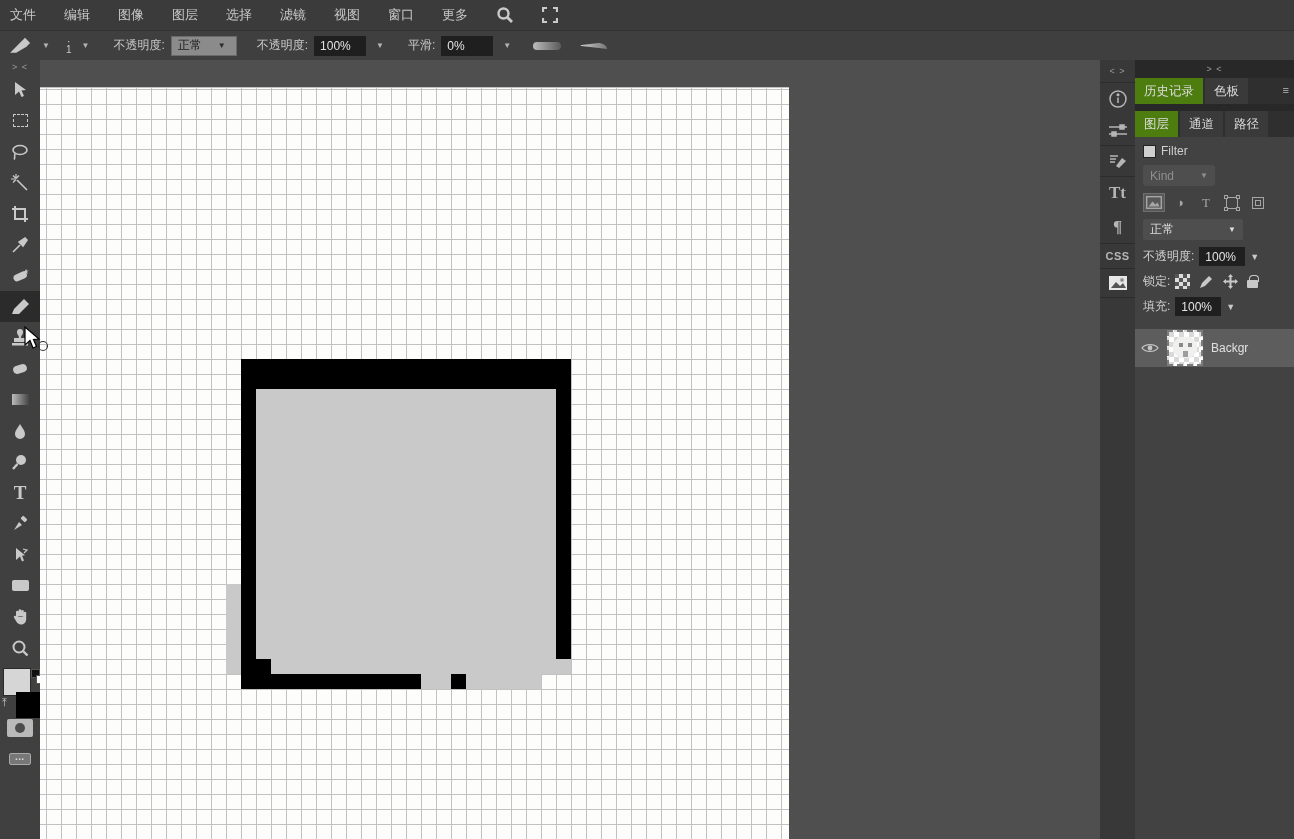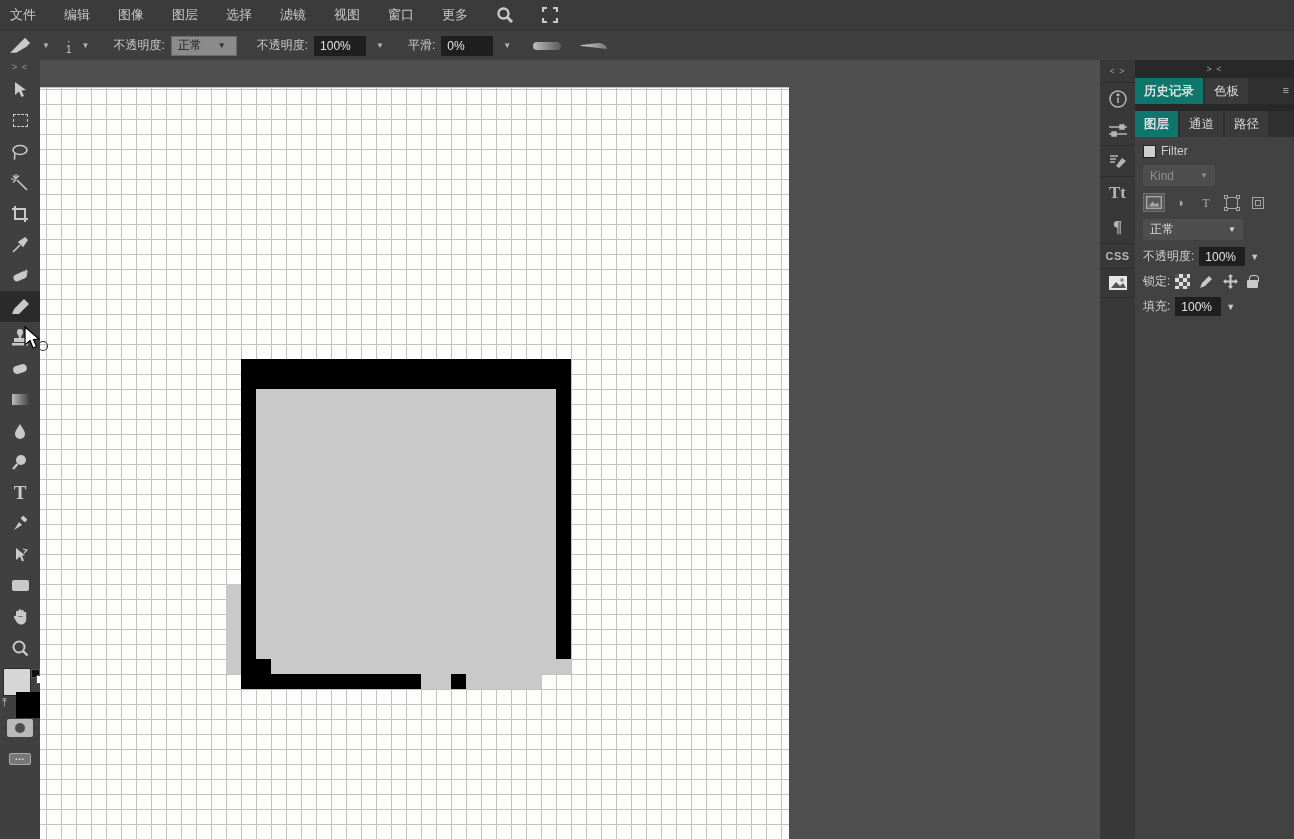--- a/index.html
+++ b/index.html
@@ -90,21 +90,21 @@
   .strip-text { color:#b5b5b5; font-weight:bold; }
 
   
   #rightpanel { left:1135px; top:60px; width:159px; height:779px; background:#424242;
                 color:#cfcfcf; font-size:12px; }
   .panel-header { height:18px; background:#282828; display:flex; align-items:center;
                   justify-content:center; color:#9a9a9a; font-size:9px; letter-spacing:1px; }
   .panel-tabs { height:26px; background:#2f2f2f; display:flex; align-items:stretch; position:relative; }
   .ptab { padding:0 9px; display:flex; align-items:center; font-size:12.5px; color:#ddd;
           background:#3a3a3a; margin-right:2px; }
-  .ptab.active { background:#0f766e;font-weight:bold; }
+  .ptab.active { background:#4d7c0f; }
   .panel-menu-icon { position:absolute; right:5px; top:6px; color:#bbb; font-size:11px; }
   #history-body { height:153px; padding:6px 8px; }
   .divider-strip { height:7px; background:#282828; }
   #layers-body { padding:7px 8px 0 8px; display:flex; flex-direction:column; gap:7px; }
   .row { display:flex; align-items:center; gap:5px; }
   .checkbox { width:13px; height:13px; background:#cfcfcf; border:1px solid #222; }
   .kind-dd { background:#4e4e4e; color:#8f8f8f; border-radius:3px; height:21px; width:72px;
              display:flex; align-items:center; justify-content:space-between; padding:0 7px; }
   .filter-icons { display:flex; gap:4px; align-items:center; }
   .ficon { width:22px; height:19px; display:flex; align-items:center; justify-content:center;
@@ -939,16 +939,29 @@
         </div>
       </div>
       <div class="row">
         <span>填充:</span>
         <div class="mini-num">
             <span>100%</span>
           </div>
         <span style="font-size:9px;color:#c9c9c9;">▼</span>
       </div>
 
+      <div id="layer-row">
+        <svg width="18" height="12" viewBox="0 0 18 12">
+          <path d="M1 6 C4 1.5 14 1.5 17 6 C14 10.5 4 10.5 1 6 Z" fill="none" stroke="#c4c4c4" stroke-width="1.3"></path>
+          <circle cx="9" cy="6" r="2.4" fill="#c4c4c4"></circle>
+        </svg>
+        <div id="layer-thumb">
+          <div class="blob"></div>
+          <div class="eyeL"></div>
+          <div class="eyeR"></div>
+          <div class="mouth"></div>
+        </div>
+        <span style="color:#e0e0e0;">Backgr</span>
+      </div>
     </div>
   </div>
 
 </div>
 
 </body></html>

